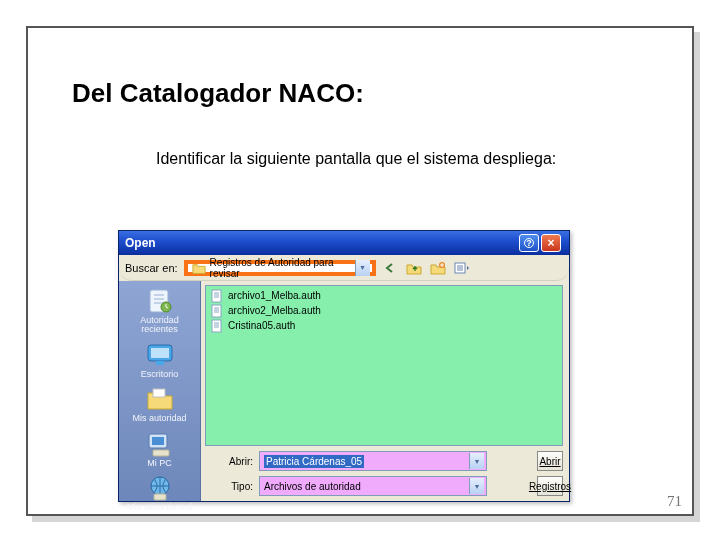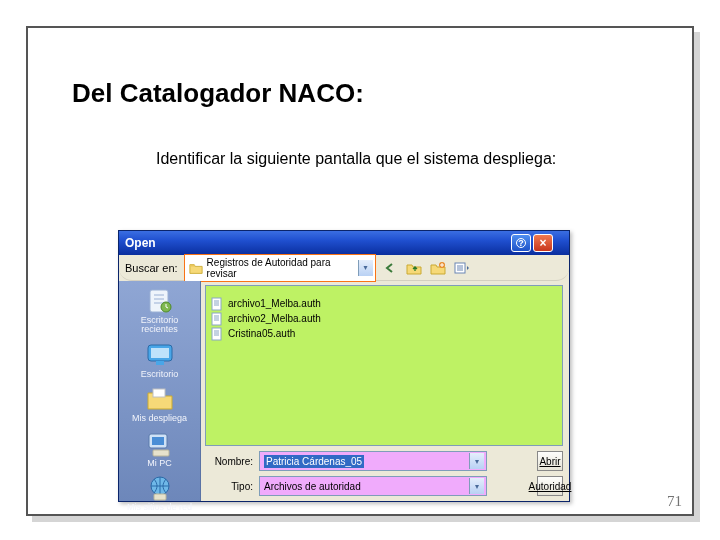--- a/index.html
+++ b/index.html
@@ -72,21 +72,21 @@
     font-size: 11px;
     z-index: 3;
     box-shadow: 2px 2px 4px rgba(0,0,0,.25);
   }
   .dlg-title {
     height: 24px;
     background: linear-gradient(#3a6ee2,#1f4fcf 40%,#0a2e9e);
     color: #fff;
     display: flex;
     align-items: center;
-    padding: 0 16px 0 6px;
+    padding: 0 8px 0 6px;
     font-weight: 700;
     font-size: 12px;
   }
   .dlg-title .spacer { flex: 1; }
   .tbbtn {
     width: 20px; height: 18px;
     margin-left: 2px;
     border: 1px solid #fff;
     border-radius: 3px;
     background: linear-gradient(#4f8ef0,#1d52c8);
@@ -113,23 +113,23 @@
     display: flex;
     align-items: center;
     padding: 4px 6px;
     gap: 4px;
     border-bottom: 1px solid #d4d0c0;
     border-radius: 13px;
   }
   .lookin label { margin-right: 2px; }
   .combo {
     flex: 1;
-    height: 28px;
+    height: 16px;
     background: #fff;
-    border: 1px solid #f97316;
+    border: 4px solid #f97316;
     display: flex;
     align-items: center;
     padding: 0 2px 0 4px;
     max-width: 192px;
   }
   .combo .folder-ico {
     width: 14px; height: 12px;
     margin-right: 4px;
   }
   .combo .txt { flex: 1; font-size: 10px; }
@@ -177,24 +177,24 @@
   }
   .place .lbl { color: #f2f4fb; line-height: 1.05; }
 
   .filepane-wrap {
     flex: 1;
     display: flex;
     flex-direction: column;
   }
   .filepane {
     flex: 1;
-    background: #bef264;
+    background: #86efac;
     margin: 4px 6px 2px 4px;
     border: 1px solid #7f9db9;
-    padding: 10px 4px;
+    padding: 2px 4px;
     overflow: hidden;
   }
   .file {
     display: flex;
     align-items: center;
     gap: 4px;
     height: 15px;
     font-size: 10px;
     cursor: default;
   }
@@ -310,40 +310,40 @@
       <div class="places">
         <div class="place">
           <div class="pic">
             <svg viewBox="0 0 32 28">
                 <rect x="6" y="3" width="18" height="22" rx="2" fill="#eef4fb" stroke="#9ab0d4"></rect>
                 <path d="M10 8h10M10 12h10M10 16h10" stroke="#9ab0d4"></path>
                 <circle cx="22" cy="20" r="5" fill="#7fb850" stroke="#4e8a2a"></circle>
                 <path d="M22 17v3l2 1" stroke="#fff" fill="none"></path>
               </svg>
           </div>
-          <div class="lbl">Escritorio recientes</div>
+          <div class="lbl">Autoridad recientes</div>
         </div>
         <div class="place">
           <div class="pic">
             <svg viewBox="0 0 32 28">
                 <rect x="4" y="4" width="24" height="16" rx="3" fill="#49a6e8" stroke="#2a6aa8"></rect>
                 <rect x="7" y="7" width="18" height="10" fill="#bfe2fb"></rect>
                 <rect x="12" y="20" width="8" height="4" fill="#49a6e8"></rect>
               </svg>
           </div>
           <div class="lbl">Escritorio</div>
         </div>
         <div class="place">
           <div class="pic">
             <svg viewBox="0 0 32 28">
                 <path d="M4 8h8l2 3h14v13H4z" fill="#f6d978" stroke="#c9a932"></path>
                 <rect x="9" y="4" width="12" height="8" fill="#fff" stroke="#c0c0c0"></rect>
               </svg>
           </div>
-          <div class="lbl">Mis despliega</div>
+          <div class="lbl">Mis autoridad</div>
         </div>
         <div class="place">
           <div class="pic">
             <svg viewBox="0 0 32 28">
                 <rect x="5" y="4" width="18" height="14" rx="2" fill="#cfe2f6" stroke="#5a7aac"></rect>
                 <rect x="8" y="7" width="12" height="8" fill="#4a8ed6"></rect>
                 <rect x="9" y="20" width="16" height="6" rx="1" fill="#e6e2cc" stroke="#b8b49a"></rect>
               </svg>
           </div>
           <div class="lbl">Mi PC</div>
@@ -385,32 +385,32 @@
               <svg viewBox="0 0 14 14">
                   <rect x="2" y="1" width="9" height="12" fill="#fff" stroke="#8aa6c6"></rect>
                   <path d="M4 4h5M4 6h5M4 8h5" stroke="#8aa6c6"></path>
                 </svg>
             </span>
             <span>Cristina05.auth</span>
           </div>
         </div>
 
         <div class="bottom">
-          <label>Nombre:</label>
+          <label>Abrir:</label>
           <div class="field filename">
             <span class="sel">Patricia Cárdenas_05</span>
             <span class="dd">▾</span>
           </div>
           <div class="btn">Abrir</div>
 
           <label>Tipo:</label>
           <div class="field">
             <span>Archivos de autoridad</span>
             <span class="dd">▾</span>
           </div>
-          <div class="btn">Autoridad</div>
+          <div class="btn">Registros</div>
         </div>
       </div>
     </div>
   </div>
 
   <div class="pgnum">71</div>
 </div>
 
 </body></html>

